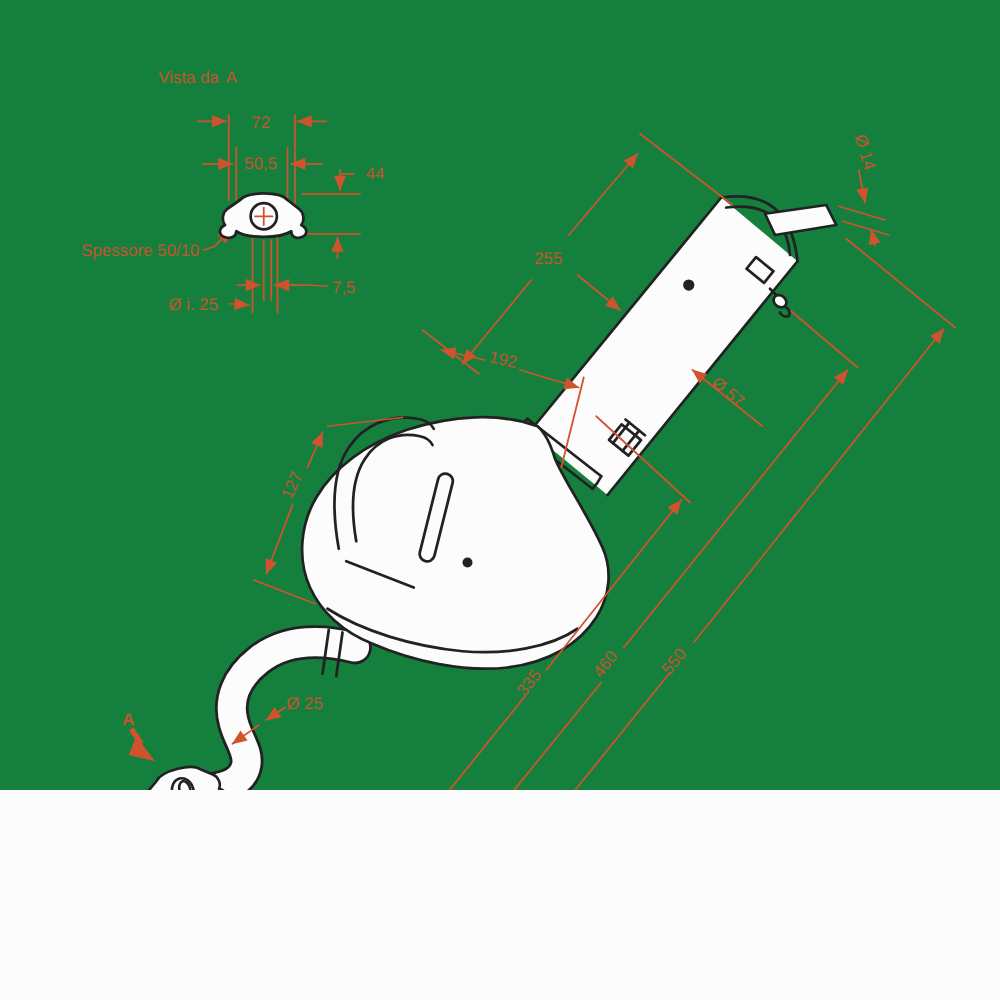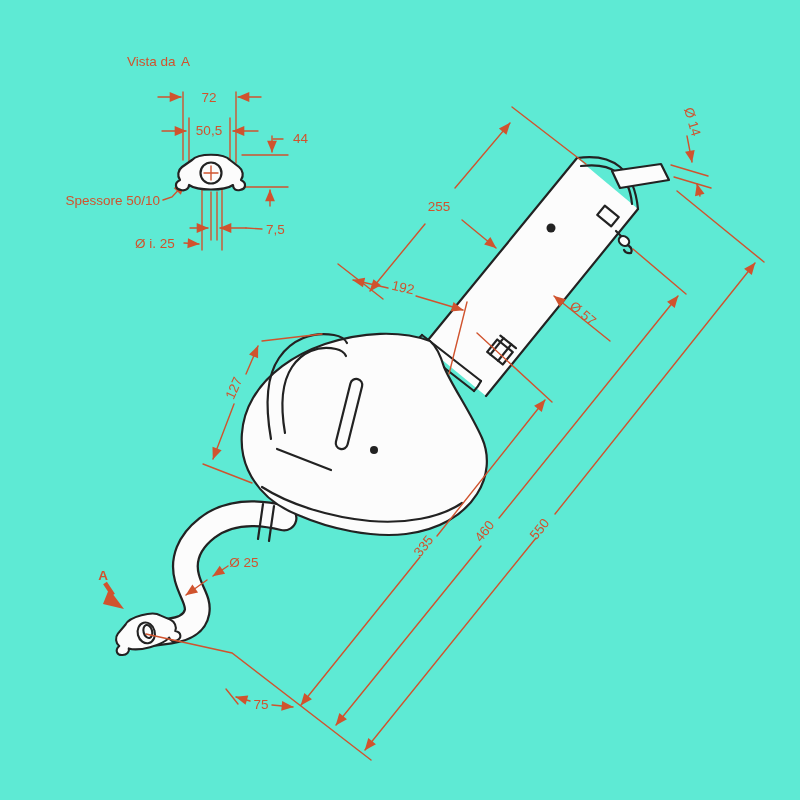--- a/index.html
+++ b/index.html
@@ -1,16 +1,16 @@
 <!DOCTYPE html>
 <html><head>
 <meta charset="utf-8">
 <style>
   html,body{margin:0;padding:0;background:#fcfcfc;}
-  .stage{position:relative;width:800px;height:800px;background:#5eead4;overflow:hidden;}
+  .stage{position:relative;width:800px;height:632px;background:#15803d;overflow:hidden;}
   svg{display:block;}
   .dim-text{fill:#d0532e;font-family:"Liberation Sans",sans-serif;font-size:13.5px;}
   .ink{stroke:#222222;fill:none;stroke-width:2.2;stroke-linecap:round;stroke-linejoin:round;}
   .ink-fill{stroke:#222222;fill:#fcfcfc;stroke-width:2.2;stroke-linejoin:round;}
   .red{stroke:#d0532e;fill:none;stroke-width:1.4;stroke-linecap:round;}
 </style>
 </head>
 <body>
 
 <div class="stage">

